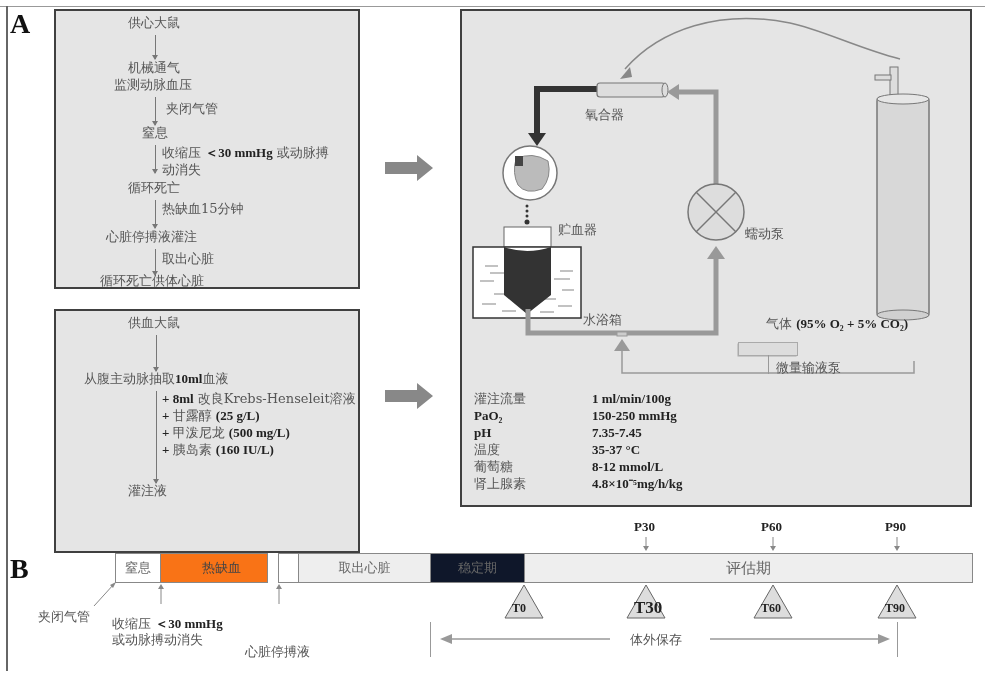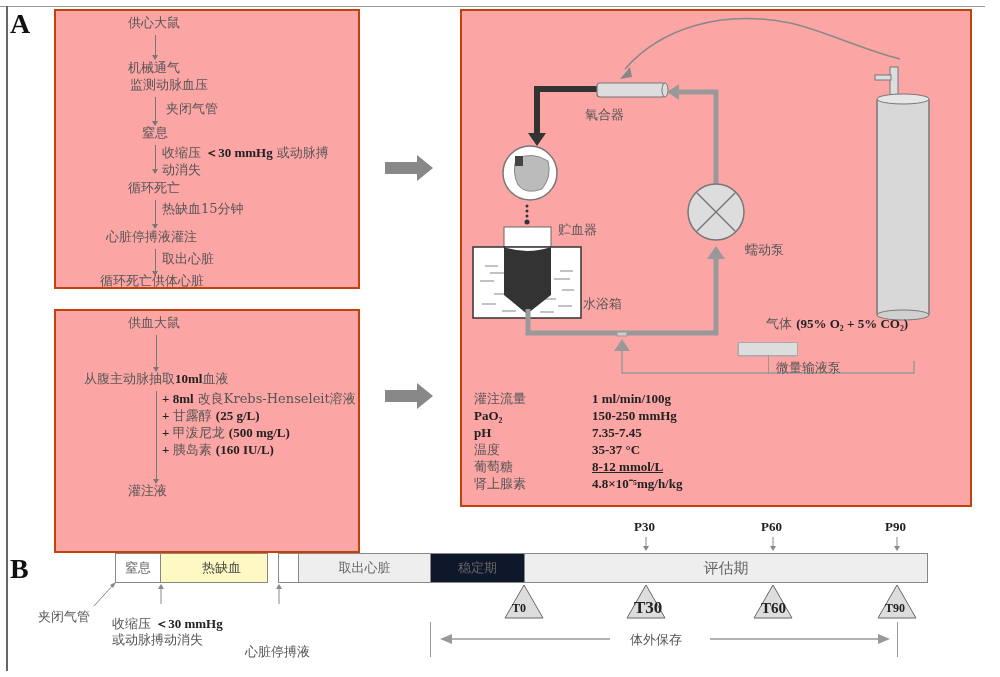--- a/index.html
+++ b/index.html
@@ -2,41 +2,41 @@
 <html><head>
 <meta charset="utf-8">
 <style>
   html, body { margin:0; padding:0; background:#ffffff; }
   body { width:1000px; height:677px; position:relative; overflow:hidden;
          font-family:"DejaVu Serif", serif; color:#555; }
   .abs { position:absolute; }
   .topline { left:0; top:6px; width:985px; height:1px; background:#999; }
   .leftline { left:6px; top:6px; width:2px; height:665px; background:#666; }
   .panel-label { font-family:"Liberation Serif", serif; font-weight:bold; font-size:28px; color:#111; }
-  .box { border:2px solid #c2410c; background:#fca5a5; box-sizing:border-box; }
+  .box { border:2px solid #404040; background:#e5e5e5; box-sizing:border-box; }
   .t { position:absolute; font-size:13px; color:#555; white-space:nowrap; line-height:16px; }
   .b { font-family:"Liberation Serif", serif; font-weight:bold; color:#222; }
   .vline { position:absolute; width:1px; background:#777; }
   .vline::after { content:""; position:absolute; left:-3px; bottom:-1px; border-left:3.5px solid transparent; border-right:3.5px solid transparent; border-top:5px solid #777; }
   .seg { position:absolute; top:553px; height:30px; border:1px solid #888; box-sizing:border-box; font-size:13px; color:#666; display:flex; align-items:center; justify-content:center; }
   .params .t { font-size:13px; }
 </style>
 </head>
 <body>
 
 <div class="abs topline"></div>
 <div class="abs leftline"></div>
 
 <div class="abs panel-label" style="left:10px;top:8px;">A</div>
 
 <div class="abs box" style="left:54px;top:9px;width:306px;height:280px;">
   <span class="t" style="left:72px;top:4px;">供心大鼠</span>
   <div class="vline" style="left:99px;top:24px;height:24px;"></div>
   <span class="t" style="left:72px;top:49px;">机械通气</span>
-  <span class="t" style="left:58px;top:66px;margin-left:16px;">监测动脉血压</span>
+  <span class="t" style="left:58px;top:66px;">监测动脉血压</span>
   <div class="vline" style="left:99px;top:86px;height:28px;"></div>
   <span class="t" style="left:110px;top:90px;">夹闭气管</span>
   <span class="t" style="left:86px;top:114px;">窒息</span>
   <div class="vline" style="left:99px;top:134px;height:28px;"></div>
   <span class="t" style="left:106px;top:134px;"><span>收缩压</span> <span class="b">＜30 mmHg</span> <span>或动脉搏</span></span>
   <span class="t" style="left:106px;top:151px;">动消失</span>
   <span class="t" style="left:72px;top:169px;">循环死亡</span>
   <div class="vline" style="left:99px;top:189px;height:28px;"></div>
   <span class="t" style="left:106px;top:190px;">热缺血15分钟</span>
   <span class="t" style="left:50px;top:218px;">心脏停搏液灌注</span>
@@ -128,48 +128,48 @@
   <rect x="417" y="88" width="52" height="220" rx="4" fill="#d8d8d8" stroke="#777" stroke-width="1.5"></rect>
   <ellipse cx="443" cy="90" rx="26" ry="5" fill="#e6e6e6" stroke="#777"></ellipse>
   <ellipse cx="443" cy="306" rx="26" ry="5" fill="#d0d0d0" stroke="#777"></ellipse>
 </svg>
 
 <div class="abs" style="left:738px;top:342px;width:58px;height:12px;background:#ddd;border:1px solid #aaa;"></div>
 <div class="abs" style="left:768px;top:355px;width:1px;height:19px;background:#999;"></div>
 
 <span class="t" style="left:585px;top:107px;">氧合器</span>
 <span class="t" style="left:558px;top:222px;">贮血器</span>
-<span class="t" style="left:745px;top:226px;margin-top:16px;">蠕动泵</span>
-<span class="t" style="left:583px;top:296px;">水浴箱</span>
+<span class="t" style="left:745px;top:226px;">蠕动泵</span>
+<span class="t" style="left:583px;top:312px;">水浴箱</span>
 <span class="t" style="left:776px;top:360px;">微量输液泵</span>
 <span class="t" style="left:766px;top:316px;"><span>气体 </span><span class="b">(95% O₂ + 5% CO₂)</span></span>
 
 <div id="params" class="abs params" style="left:474px;top:391px;width:300px;height:110px;">
     <span class="t" style="left: 0px; top: 0px;">灌注流量</span>
     <span class="t b" style="left: 118px; top: 0px;">1 ml/min/100g</span>
     <span class="t b" style="left: 0px; top: 17px;">PaO₂</span>
     <span class="t b" style="left: 118px; top: 17px;">150-250 mmHg</span>
     <span class="t b" style="left: 0px; top: 34px;">pH</span>
     <span class="t b" style="left: 118px; top: 34px;">7.35-7.45</span>
     <span class="t" style="left: 0px; top: 51px;">温度</span>
     <span class="t b" style="left: 118px; top: 51px;">35-37 °C</span>
     <span class="t" style="left: 0px; top: 68px;">葡萄糖</span>
-    <span class="t b" style="left: 118px; top: 68px; text-decoration: underline;">8-12 mmol/L</span>
+    <span class="t b" style="left: 118px; top: 68px;">8-12 mmol/L</span>
     <span class="t" style="left: 0px; top: 85px;">肾上腺素</span>
     <span class="t b" style="left: 118px; top: 85px;">4.8×10⁻⁵mg/h/kg</span>
   </div>
 
 <div class="abs panel-label" style="left:10px;top:553px;">B</div>
 
 <div class="seg" style="left:115px;width:46px;background:#fff;">窒息</div>
-<div class="seg" style="left:160px;width:108px;background:#fef9c3;color:#444;padding-left:15px;">热缺血</div>
+<div class="seg" style="left:160px;width:108px;background:#f97316;color:#444;padding-left:15px;">热缺血</div>
 <div class="seg" style="left:278px;width:21px;background:#fff;"></div>
 <div class="seg" style="left:298px;width:133px;background:#eee;">取出心脏</div>
 <div class="seg" style="left:430px;width:95px;background:#0f172a;">稳定期</div>
-<div class="seg" style="left:524px;width:404px;background:#eee;font-size:15px;">评估期</div>
+<div class="seg" style="left:524px;width:449px;background:#eee;font-size:15px;">评估期</div>
 
 <svg class="abs" style="left:90px;top:580px;" width="30" height="30">
     <line x1="4" y1="26" x2="24" y2="4" stroke="#888" stroke-width="1"></line>
     <polygon points="26,2 20,5 23,8" fill="#888"></polygon>
   </svg>
 <span class="t" style="left:38px;top:609px;">夹闭气管</span>
 <svg class="abs" style="left:157px;top:584px;" width="8" height="20">
     <line x1="4" y1="2" x2="4" y2="20" stroke="#888"></line>
     <polygon points="1,5 7,5 4,0" fill="#888"></polygon>
   </svg>
@@ -204,21 +204,21 @@
       <polygon points="20,1 39,34 1,34" fill="#ddd" stroke="#666" stroke-width="1"></polygon>
     </svg>
     <span class="t b" style="left: 512px; top: 600px; font-size: 12px;">T0</span>
     <svg class="abs" width="40" height="36" style="left: 626px; top: 584px;">
       <polygon points="20,1 39,34 1,34" fill="#ddd" stroke="#666" stroke-width="1"></polygon>
     </svg>
     <span class="t b" style="left: 634px; top: 600px; font-size: 17px;">T30</span>
     <svg class="abs" width="40" height="36" style="left: 753px; top: 584px;">
       <polygon points="20,1 39,34 1,34" fill="#ddd" stroke="#666" stroke-width="1"></polygon>
     </svg>
-    <span class="t b" style="left: 761px; top: 600px; font-size: 15px;">T60</span>
+    <span class="t b" style="left: 761px; top: 600px; font-size: 12px;">T60</span>
     <svg class="abs" width="40" height="36" style="left: 877px; top: 584px;">
       <polygon points="20,1 39,34 1,34" fill="#ddd" stroke="#666" stroke-width="1"></polygon>
     </svg>
     <span class="t b" style="left: 885px; top: 600px; font-size: 12px;">T90</span>
   </div>
 
 <div class="abs" style="left:430px;top:622px;width:1px;height:35px;background:#999;"></div>
 <div class="abs" style="left:897px;top:622px;width:1px;height:35px;background:#999;"></div>
 <svg class="abs" style="left:440px;top:632px;" width="450" height="14">
   <line x1="10" y1="7" x2="170" y2="7" stroke="#999" stroke-width="1.5"></line>

